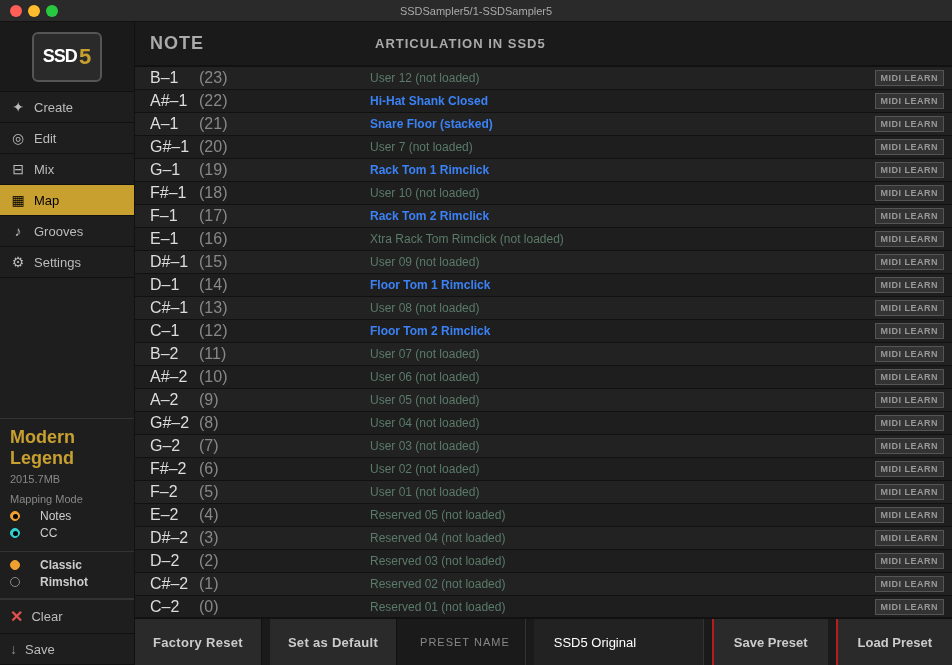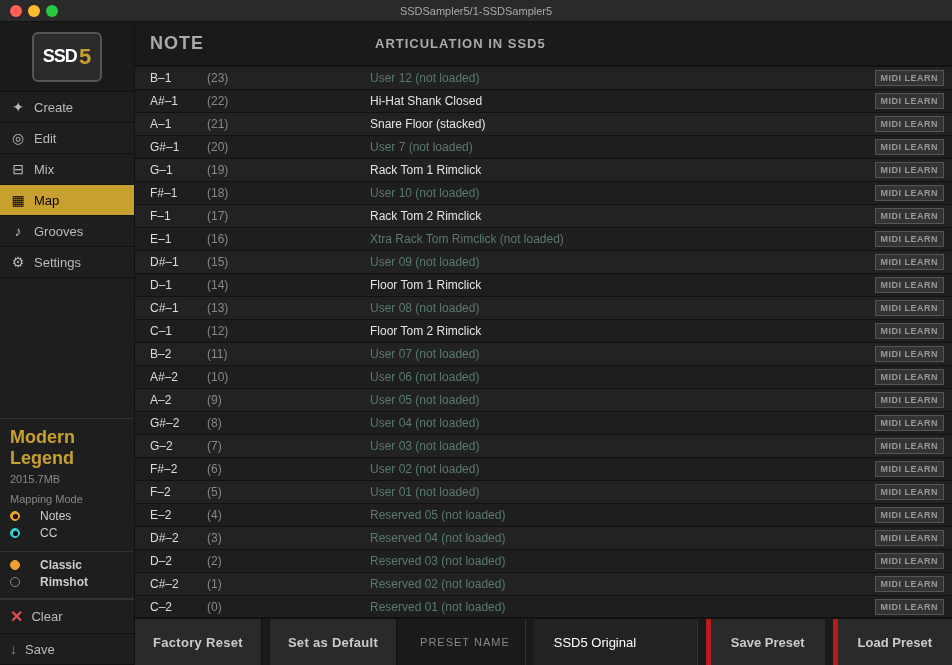--- a/index.html
+++ b/index.html
@@ -216,35 +216,35 @@
       align-items: center;
       height: 23px;
       border-bottom: 1px solid #111;
     }
     .table-row:nth-child(odd) { background: #222; }
     .table-row:nth-child(even) { background: #1e1e1e; }
 
     .cell-note {
       width: 225px;
       padding: 0 15px;
-      font-size: 12px;
+      font-size: 16px;
       color: #ccc;
       flex-shrink: 0;
       display: flex;
-      gap: 12px;
+      gap: 4px;
     }
     .note-name { color: #ddd; min-width: 45px; }
     .note-num { color: #888; }
 
     .cell-art {
       flex: 1;
       padding: 0 10px;
       font-size: 12px;
     }
-    .art-loaded { color: #e5e5e5; font-weight: normal; }
+    .art-loaded { color: #3b82f6; font-weight: bold; }
     .art-not-loaded { color: #5a7a6a; font-style: normal; }
 
     .cell-midi {
       width: 90px;
       flex-shrink: 0;
       padding: 0 8px;
       display: flex;
       justify-content: flex-end;
     }
     .midi-btn {
@@ -302,21 +302,21 @@
       display: flex;
       align-items: center;
       flex: 1;
       background: #222;
     }
     .bottom-btn-right {
       height: 100%;
       padding: 16px 20px;
       background: #2a2a2a;
       border: none;
-      border-left: 5px solid #b91c1c;
+      border-left: 2px solid #b91c1c;
       color: #ccc;
       font-size: 13px;
       cursor: pointer;
       font-weight: bold;
     }
   </style>
 </head>
 <body>
 
 <div id="titlebar">

